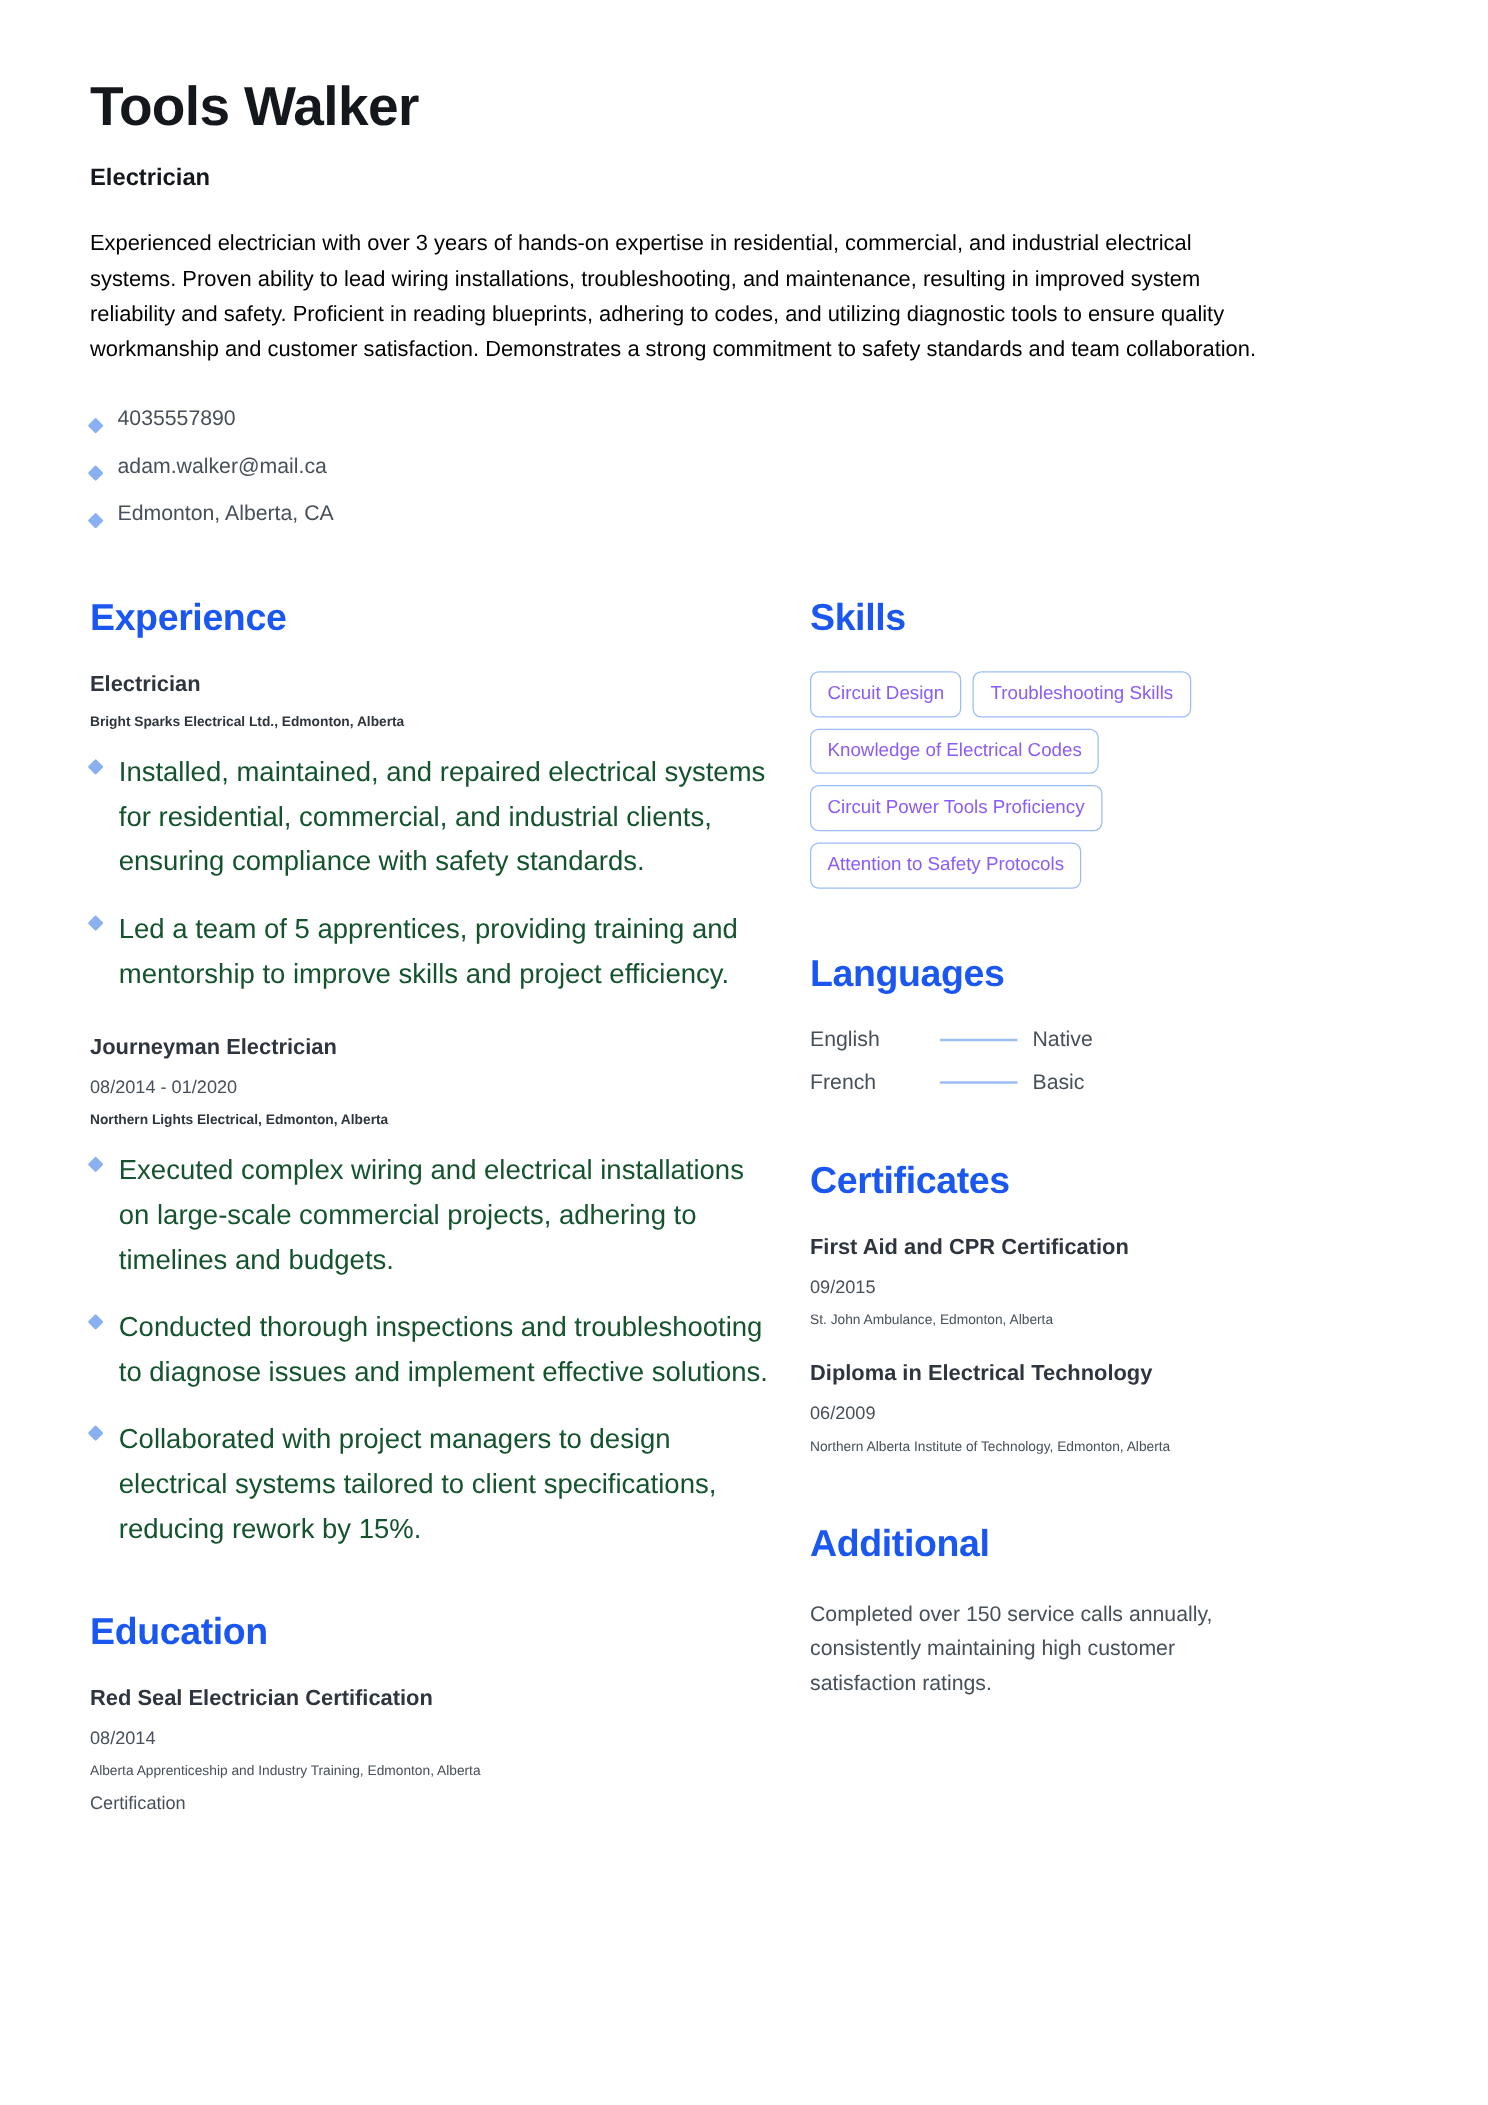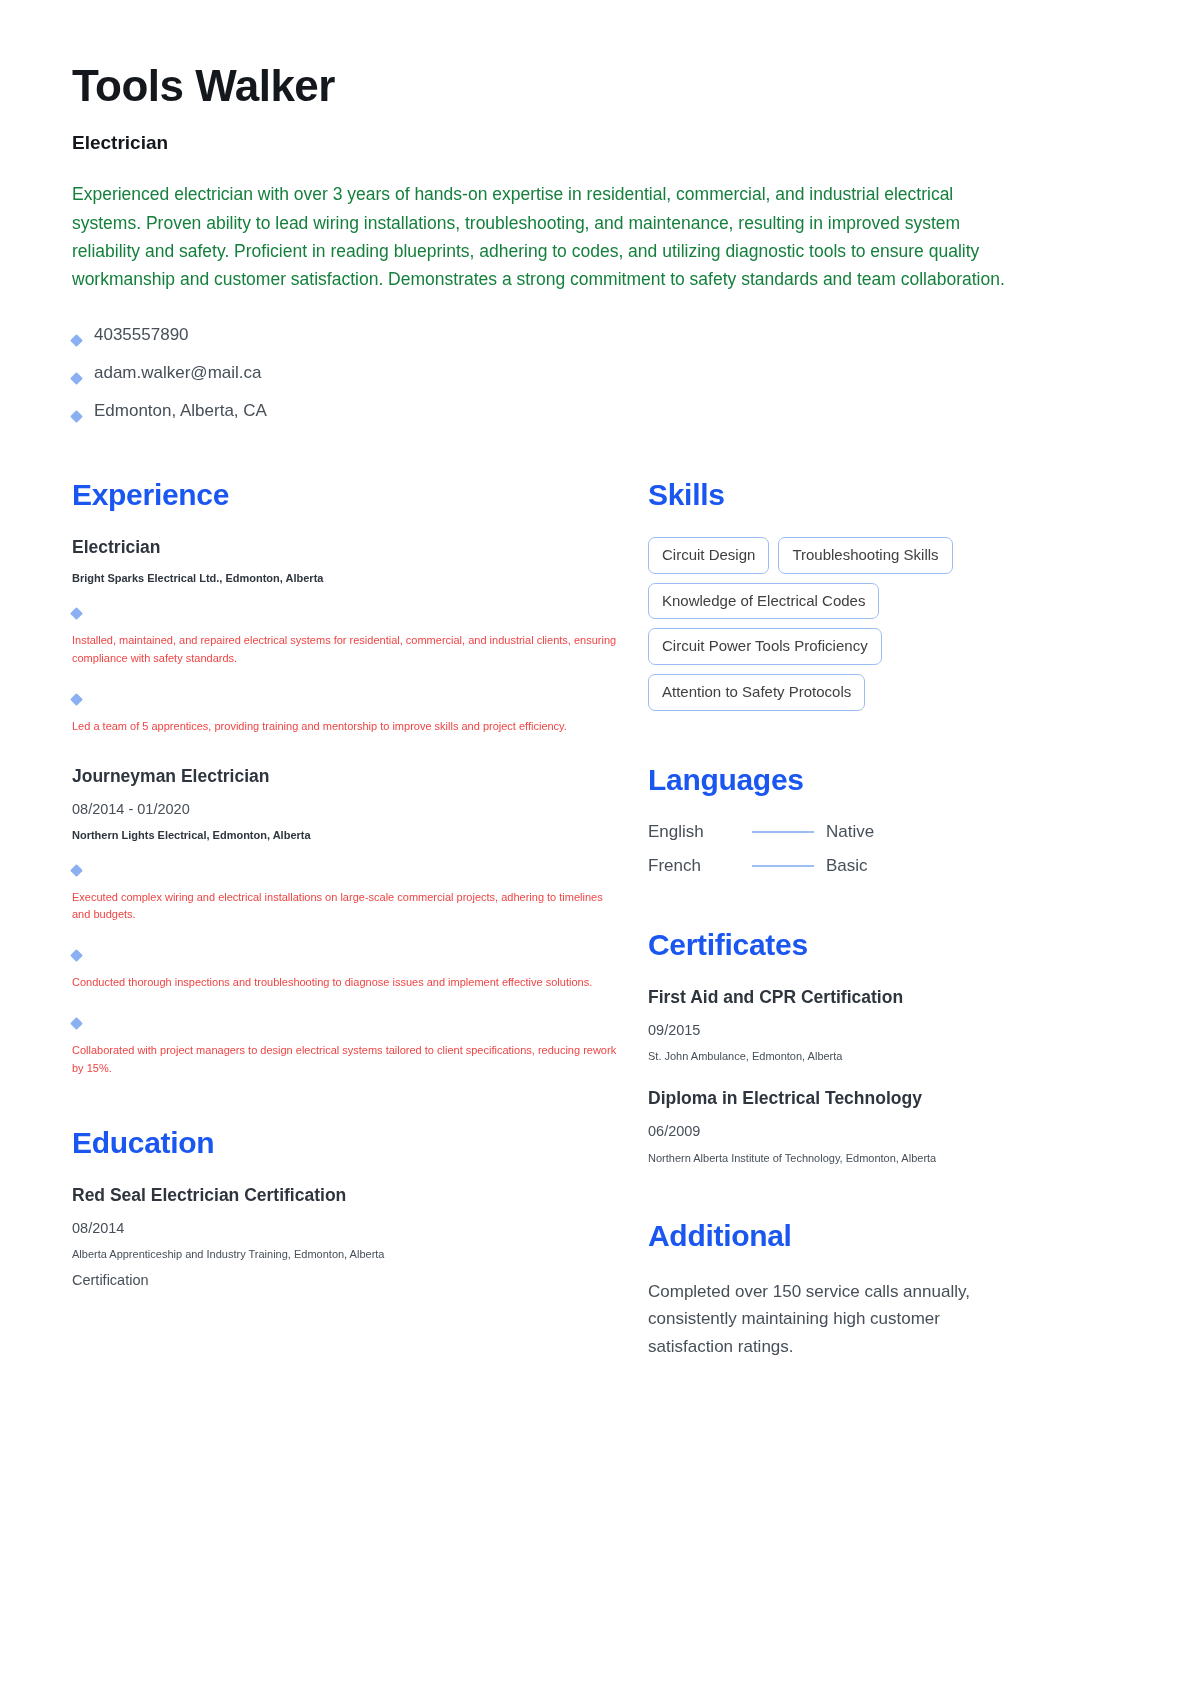--- a/index.html
+++ b/index.html
@@ -11,21 +11,21 @@
     -webkit-font-smoothing:antialiased;
   }
   .page { position:relative; width:1190px; height:1684px; box-sizing:border-box; padding:62px 72px 0 72px; }
 
   
   .name {
     font-size:44px; font-weight:700; color:#14181d;
     letter-spacing:-0.5px; line-height:1.1; margin:0 0 22px 0;
   }
   .job-title { font-size:19px; font-weight:700; color:#14181d; margin:0 0 26px 0; }
-  .summary { font-size:17.5px; line-height:1.62; color:#15803d; margin:0 0 22px 0; max-width:935px; }
+  .summary { font-size:17.5px; line-height:1.62; color:#000000; margin:0 0 22px 0; max-width:935px; }
 
   
   .contact-list { margin:0 0 0 0; padding:0; list-style:none; }
   .contact-item {
     display:flex; align-items:flex-end; gap:13px;
     font-size:17px; color:#474f58; padding:9px 0;
   }
   .diamond {
     width:9px; height:9px; flex:none;
     background:#8ab0f2; transform:rotate(45deg); border-radius:1px;
@@ -47,31 +47,31 @@
   .entry { margin-bottom:26px; }
   .entry:last-child { margin-bottom:0; }
   .entry-title { font-size:17.5px; font-weight:700; color:#2e353e; margin:0 0 14px 0; }
   .entry-date { font-size:14.5px; color:#474f58; margin:0 0 12px 0; }
   .entry-org { font-size:11px; font-weight:700; color:#2e353e; margin:0 0 16px 0; }
   .entry-org.regular { font-weight:400; color:#474f58; margin-bottom:12px; }
   .entry-extra { font-size:14.5px; color:#474f58; margin:0; }
 
   .bullets { margin:0; padding:0; list-style:none; }
   .bullet {
-    display:flex; gap:14px; font-size:11px; line-height:1.63;
-    color:#ef4444; margin-bottom:18px;flex-direction:column;
+    display:flex; gap:14px; font-size:22px; line-height:1.63;
+    color:#14532d; margin-bottom:18px;
   }
   .bullet:last-child { margin-bottom:0; }
   .bullet .diamond { margin-top:9px; }
 
   
   .chips { display:flex; flex-wrap:wrap; gap:9px; }
   .chip {
     border:1px solid #9dbdf5; border-radius:7px;
-    padding:8px 13px; font-size:15px; color:#404040;
+    padding:8px 13px; font-size:15px; color:#8b5cf6;
     background:#fff; white-space:nowrap; line-height:1.25;
   }
 
   
   .lang-row { display:flex; align-items:center; margin-bottom:14px; }
   .lang-row:last-child { margin-bottom:0; }
   .lang-name { font-size:17px; color:#474f58; width:92px; flex:none; }
   .lang-line { height:2px; width:62px; background:#9dbdf5; flex:none; margin:0 12px; }
   .lang-level { font-size:17px; color:#474f58; }
 

